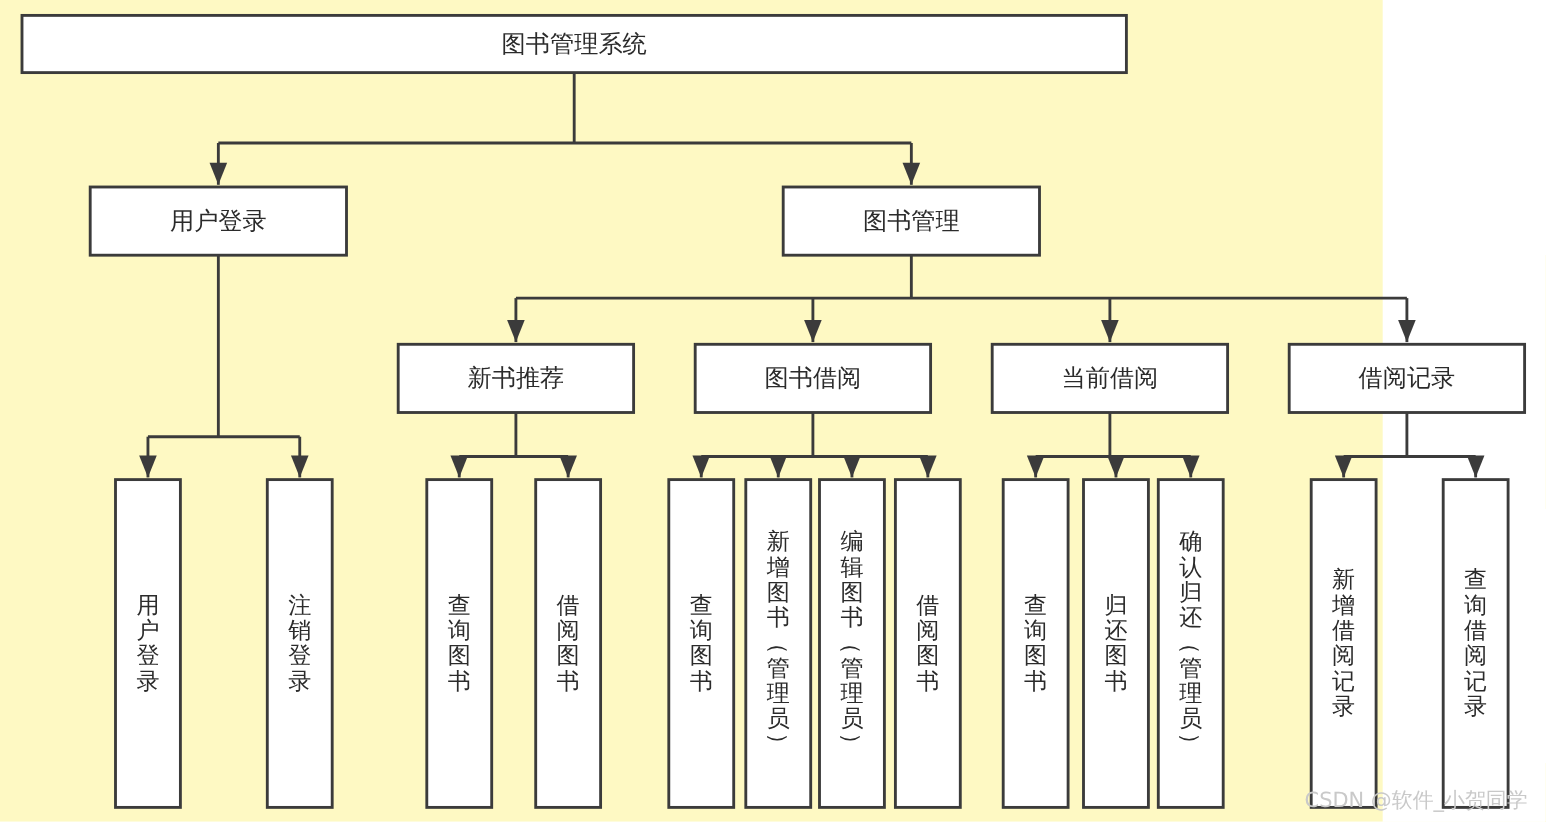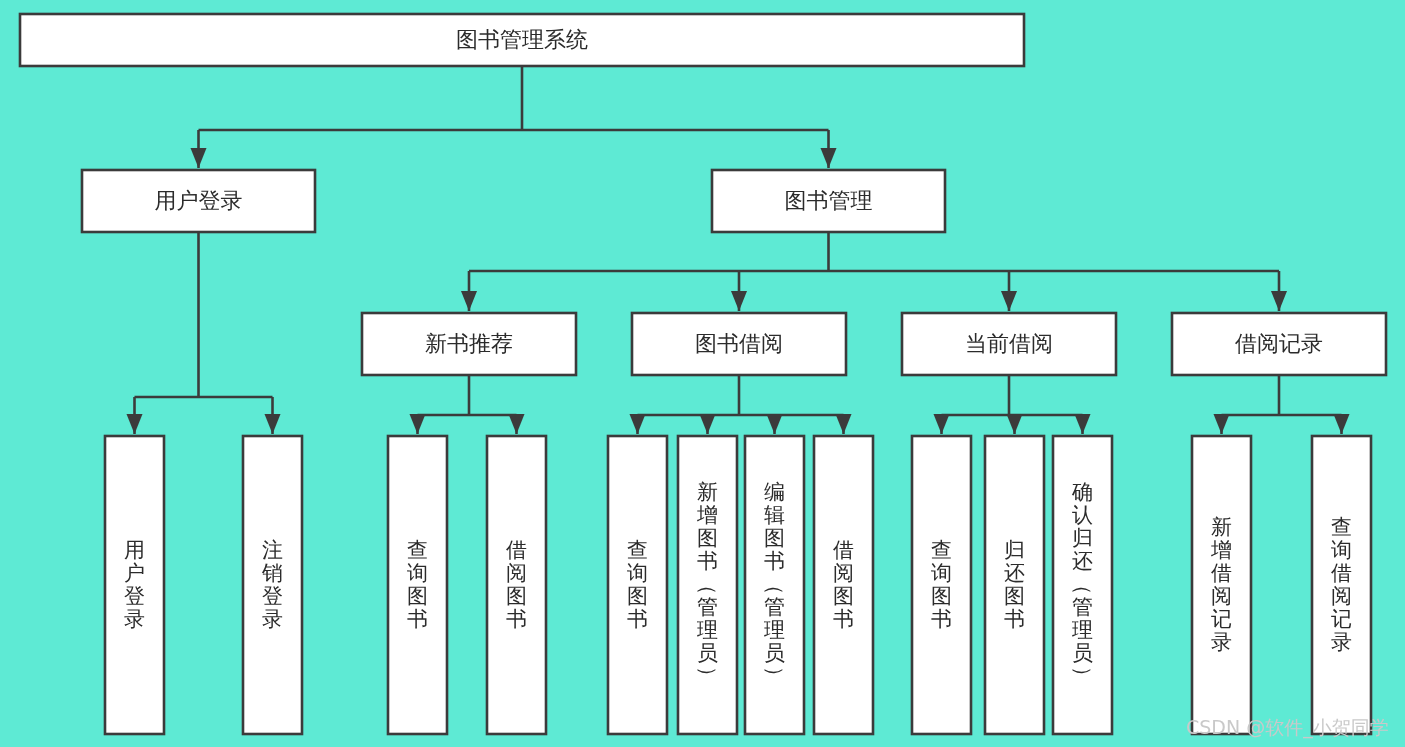--- a/index.html
+++ b/index.html
@@ -9,23 +9,23 @@
     background: #ffffff;
   }
   body {
     width: 1405px;
     height: 747px;
     font-family: "DejaVu Sans", "Liberation Sans", sans-serif;
     overflow: hidden;
   }
   #diagram-root {
     position: relative;
-    width: 1405px;
+    width: 1257px;
     height: 747px;
-    background: #5eead4;
+    background: #fef9c3;
   }
   svg#diagram-svg {
     position: absolute;
     left: 0;
     top: 0;
     width: 1405px;
     height: 747px;
     display: block;
   }
   .node-box {

